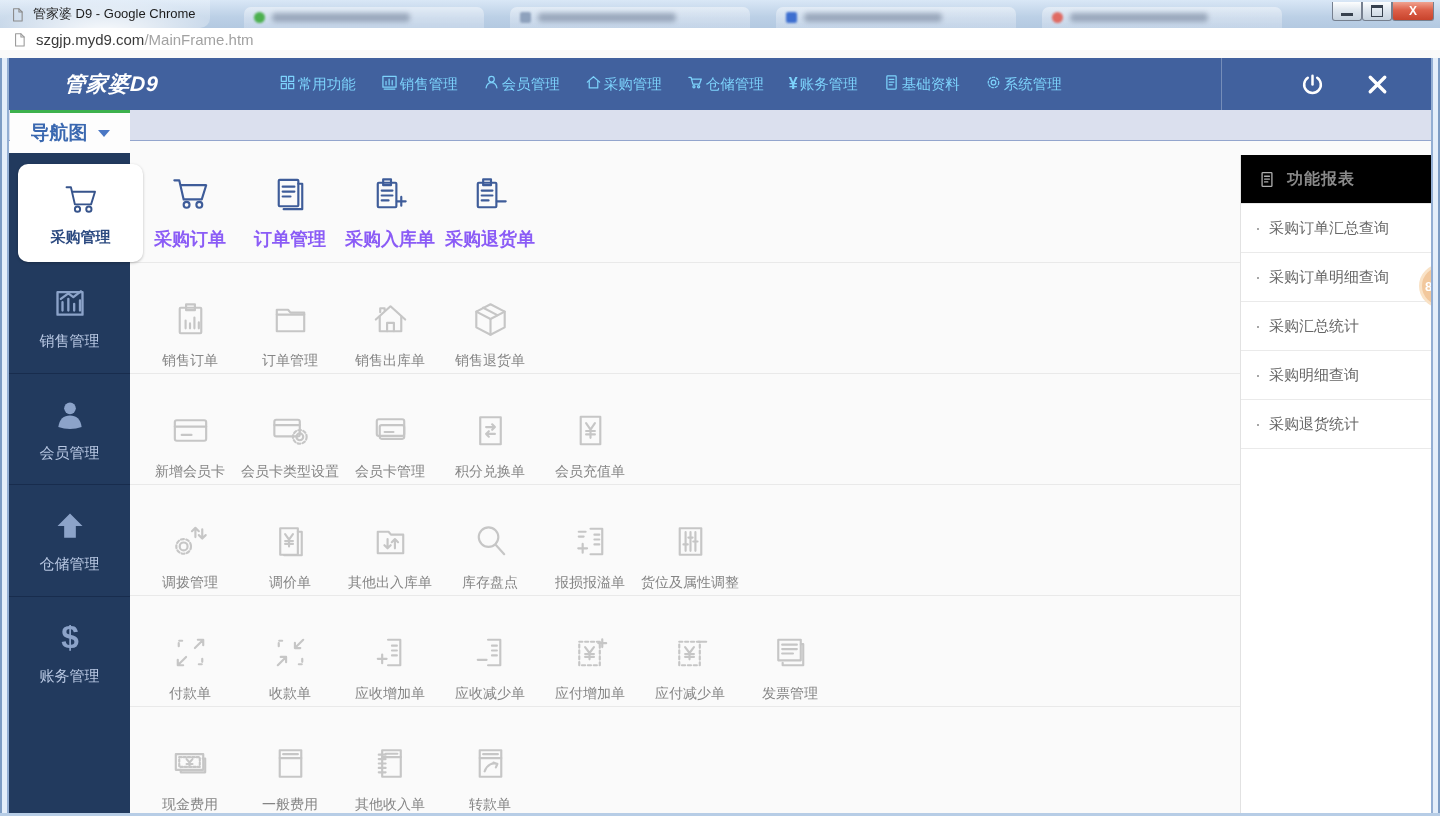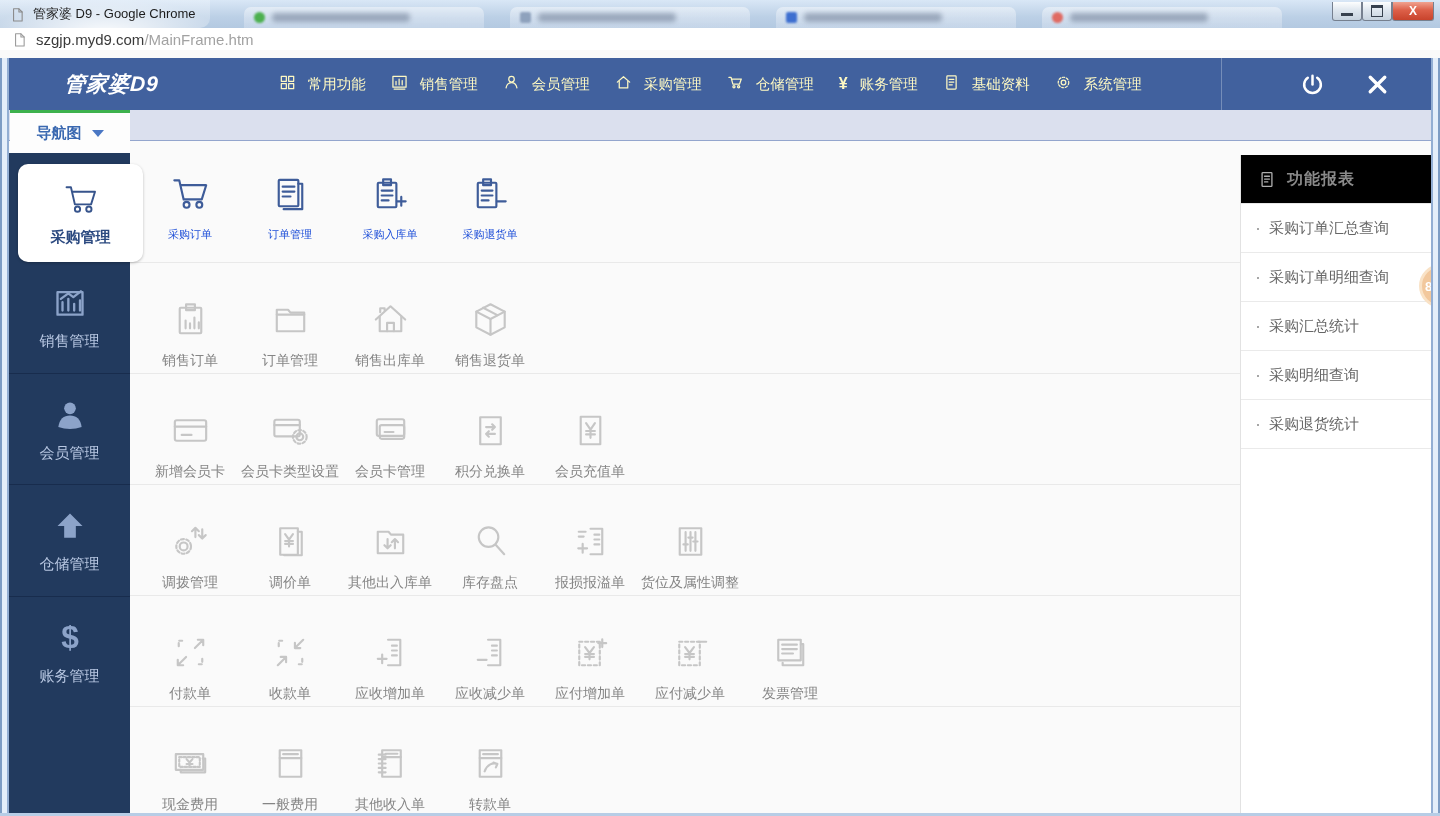--- a/index.html
+++ b/index.html
@@ -36,35 +36,35 @@
   .addressbar .ic{width:15px;height:17px;color:#9a9a9a;margin-right:9px;display:flex;}
   .addressbar .host{font-size:15px;color:#3a3a3a;}
   .addressbar .path{font-size:15px;color:#a2a2a2;}
 
   
   .appheader{position:absolute;left:0;top:58px;width:1440px;height:52px;background:#41619e;
     display:flex;align-items:center;}
   .logo{color:#fff;font-size:21px;font-weight:bold;letter-spacing:1px;margin-left:64px;
     font-style:italic;transform:skewX(-3deg);}
   .topnav{display:flex;align-items:center;gap:25px;margin-left:120px;}
-  .nav-item{display:flex;align-items:center;gap:12px;color:#fef9c3;font-size:14.5px;cursor:pointer;}
+  .nav-item{display:flex;align-items:center;gap:2px;color:#7dd3fc;font-size:14.5px;cursor:pointer;}
   .nav-item svg{width:17px;height:17px;}
   .nav-item .gy{font-size:16px;font-weight:bold;line-height:1;}
   .hright{margin-left:auto;display:flex;align-items:center;align-self:stretch;
     border-left:1px solid rgba(255,255,255,.28);padding-left:78px;gap:40px;margin-right:50px;}
   .hbtn{color:#fff;cursor:pointer;display:flex;align-items:center;}
   .hbtn svg{width:25px;height:25px;}
 
   
   .tabstrip{position:absolute;left:0;top:110px;width:1440px;height:31px;background:#dbe0ee;
     border-bottom:1px solid #93a5cd;box-sizing:border-box;}
   .navtab{position:absolute;left:10px;top:110px;width:120px;height:43px;background:#fdfdfd;
     border-top:3px solid #3db14d;box-sizing:border-box;z-index:4;display:flex;align-items:center;
     justify-content:center;gap:10px;cursor:pointer;}
-  .navtab .lbl{color:#3a68b0;font-size:15px;font-weight:bold;}
+  .navtab .lbl{color:#3a68b0;font-size:19px;font-weight:bold;}
   .caret{width:0;height:0;border-left:6px solid transparent;border-right:6px solid transparent;
     border-top:7px solid #4a77c4;}
 
   
   .mainbg{position:absolute;left:0;top:141px;width:1440px;height:675px;background:#fafafa;}
 
   .sidebar{position:absolute;left:9px;top:153px;width:121px;height:663px;background:#223a5e;z-index:3;}
   .side-card{margin:11px 0 0 9px;width:125px;height:98px;background:#fff;border-radius:10px;
     display:flex;flex-direction:column;align-items:center;justify-content:center;gap:7px;
     position:relative;z-index:5;cursor:pointer;box-shadow:0 1px 3px rgba(0,0,0,.25);}
@@ -80,21 +80,21 @@
   
   .rows{position:absolute;left:130px;top:141px;width:1110px;height:675px;}
   .row{display:flex;padding:30px 0 0 10px;height:111px;box-sizing:border-box;
     border-bottom:1px solid #e9e9e9;color:#c6c6c6;}
   .row.active{height:122px;padding-top:27px;color:#3e5c99;}
   .row:last-child{border-bottom:none;}
   .cell{width:100px;display:flex;flex-direction:column;align-items:center;cursor:pointer;}
   .cell .ic{height:50px;display:flex;align-items:flex-end;justify-content:center;}
   .cell .ic svg{width:47px;height:47px;}
   .cell .lbl{margin-top:9px;font-size:14px;color:#858585;white-space:nowrap;}
-  .row.active .lbl{color:#1d4ed8;font-weight:normal;font-size:11px;}
+  .row.active .lbl{color:#8b5cf6;font-weight:bold;font-size:18px;}
 
   
   .rightpanel{position:absolute;left:1240px;top:155px;width:191px;height:661px;background:#fff;
     border-left:1px solid #e2e2e2;box-sizing:border-box;z-index:2;}
   .rp-head{height:48px;background:#000000;border-bottom:1px solid #e6e6e6;display:flex;
     align-items:center;gap:11px;padding-left:17px;color:#8a8a8a;}
   .rp-head svg{width:18px;height:21px;color:#aeaeae;}
   .rp-head .lbl{font-size:16px;font-weight:bold;letter-spacing:1px;}
   .rp-list{list-style:none;margin:0;padding:0;}
   .rp-item{height:48px;display:flex;align-items:center;border-bottom:1px solid #eaeaea;

